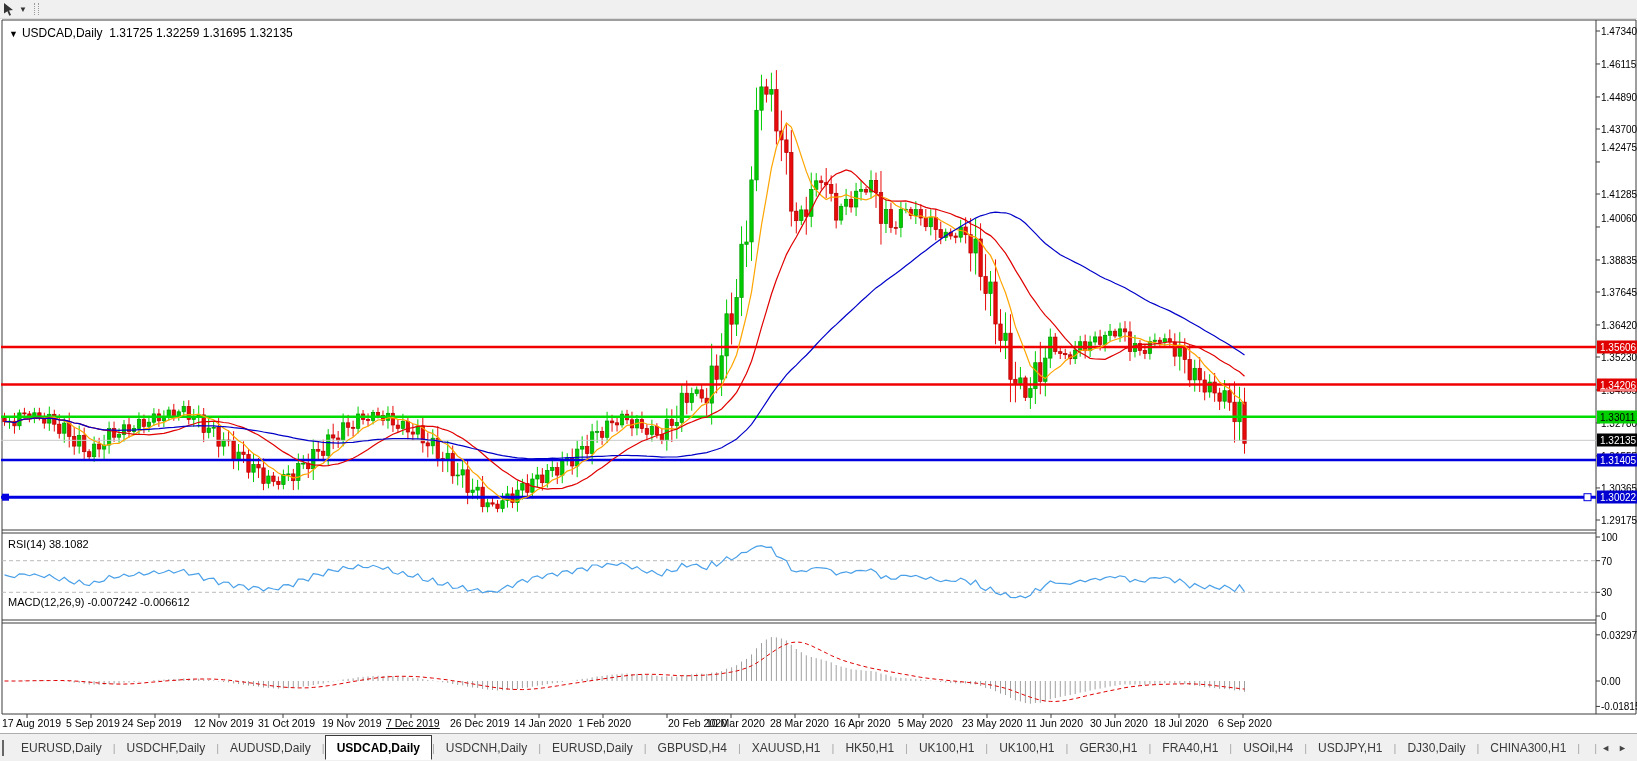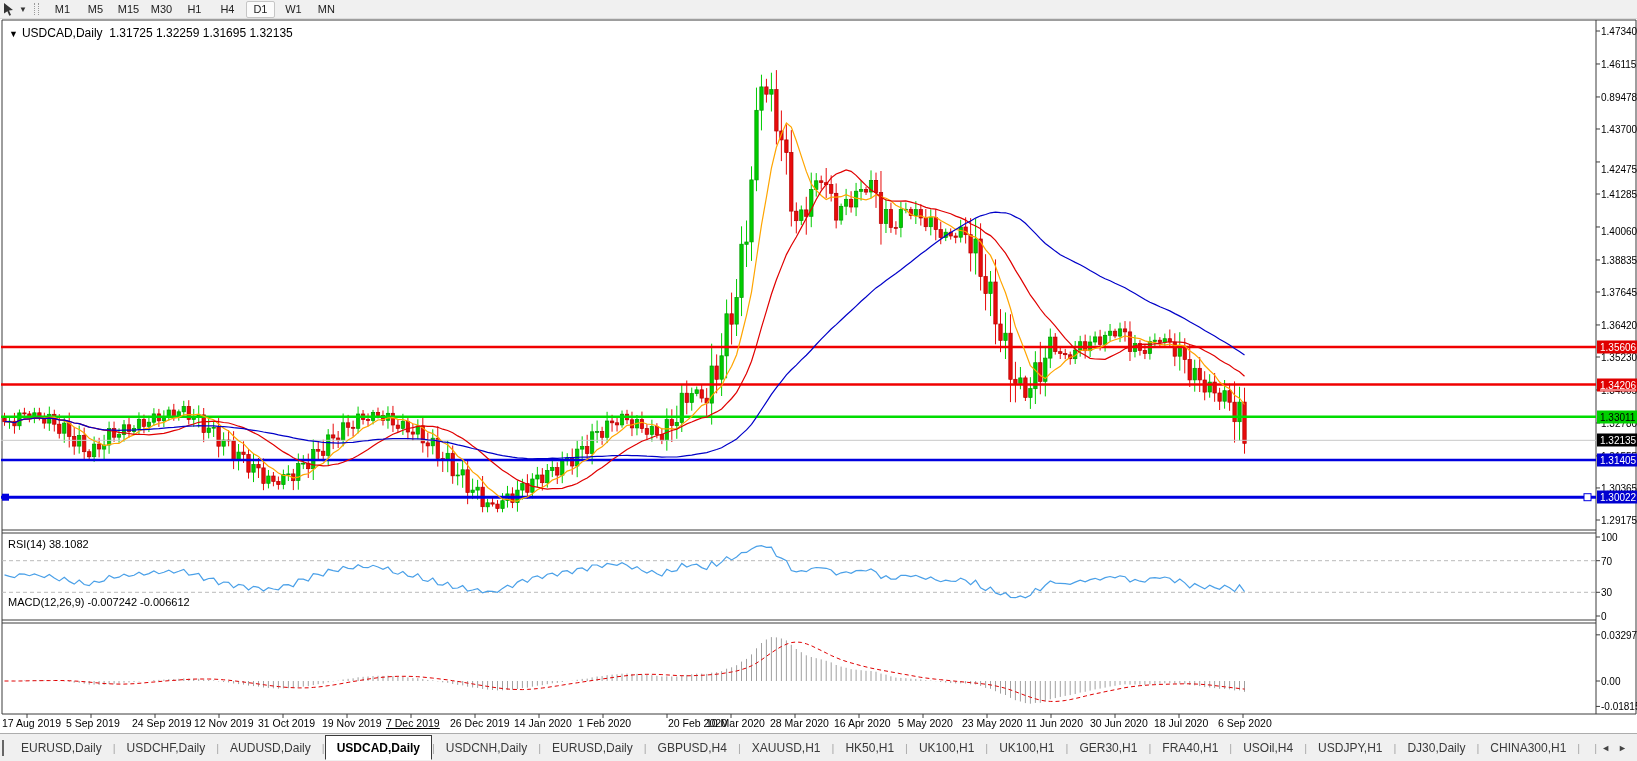--- a/index.html
+++ b/index.html
@@ -43,31 +43,20 @@
 <div id="root">
 
   <div class="toolbar">
     <span class="tool-icon">
       <svg width="16" height="14" viewBox="0 0 16 14">
           <path d="M2 1 L11 8 L7 8.4 L9 13 L7.3 13.7 L5.4 9.2 L2 11.5 Z" fill="#333"></path>
         </svg>
     </span>
     <span class="dd-glyph">▼</span>
     <span class="grip"></span>
-    <div id="tfButtons">
-        <span class="tf-btn">M1</span>
-        <span class="tf-btn">M5</span>
-        <span class="tf-btn">M15</span>
-        <span class="tf-btn">M30</span>
-        <span class="tf-btn">H1</span>
-        <span class="tf-btn">H4</span>
-        <span class="tf-btn active">D1</span>
-        <span class="tf-btn">W1</span>
-        <span class="tf-btn">MN</span>
-      </div>
   </div>
 
   <svg id="plot" width="1637" height="761">
       <line x1="2" y1="20" x2="1636" y2="20" stroke="#3c3c3c" stroke-width="1"></line>
       <line x1="2" y1="20" x2="2" y2="714" stroke="#3c3c3c" stroke-width="1"></line>
       <line x1="1636" y1="20" x2="1636" y2="714" stroke="#3c3c3c" stroke-width="1"></line>
       <line x1="1596" y1="20" x2="1596" y2="714" stroke="#3c3c3c" stroke-width="1"></line>
       <line x1="2" y1="530" x2="1596" y2="530" stroke="#3c3c3c" stroke-width="1"></line>
       <line x1="2" y1="533" x2="1596" y2="533" stroke="#3c3c3c" stroke-width="1"></line>
       <line x1="2" y1="620" x2="1596" y2="620" stroke="#3c3c3c" stroke-width="1"></line>
@@ -639,25 +628,25 @@
   <div class="chart-title">
     <span class="tri">▼</span><span>USDCAD,Daily</span>&nbsp;&nbsp;<span>1.31725 1.32259 1.31695 1.32135</span>
   </div>
 
   <div class="panel-label" style="top:538px">RSI(14) 38.1082</div>
   <div class="panel-label" style="top:596px">MACD(12,26,9) -0.007242 -0.006612</div>
 
   <div id="axisLabels">
       <div class="axis-label" style="top: 31px;">1.47340</div>
       <div class="axis-label" style="top: 63.977px;">1.46115</div>
-      <div class="axis-label" style="top: 96.954px;">0.89478</div>
+      <div class="axis-label" style="top: 96.954px;">1.44890</div>
       <div class="axis-label" style="top: 128.989px;">1.43700</div>
-      <div class="axis-label" style="top: 169px;">1.42475</div>
+      <div class="axis-label" style="top: 147px;">1.42475</div>
       <div class="axis-label" style="top: 194.001px;">1.41285</div>
-      <div class="axis-label" style="top: 231px;">1.40060</div>
+      <div class="axis-label" style="top: 218px;">1.40060</div>
       <div class="axis-label" style="top: 259.955px;">1.38835</div>
       <div class="axis-label" style="top: 291.989px;">1.37645</div>
       <div class="axis-label" style="top: 324.966px;">1.36420</div>
       <div class="axis-label" style="top: 357.001px;">1.35230</div>
       <div class="axis-label" style="top: 389.978px;">1.34005</div>
       <div class="axis-label" style="top: 422.955px;">1.32780</div>
       <div class="axis-label" style="top: 455.932px;">1.31555</div>
       <div class="axis-label" style="top: 487.967px;">1.30365</div>
       <div class="axis-label" style="top: 520.002px;">1.29175</div>
       <div class="axis-label" style="top: 537px;">100</div>
@@ -672,21 +661,21 @@
       <div class="tag" style="top: 346.879px; background: rgb(224, 0, 0); color: rgb(255, 255, 255);">1.35606</div>
       <div class="tag" style="top: 384.567px; background: rgb(224, 0, 0); color: rgb(255, 255, 255); text-decoration: underline;">1.34206</div>
       <div class="tag" style="top: 416.737px; background: rgb(0, 208, 0); color: rgb(0, 0, 0);">1.33011</div>
       <div class="tag" style="top: 440.319px; background: rgb(0, 0, 0); color: rgb(255, 255, 255);">1.32135</div>
       <div class="tag" style="top: 459.97px; background: rgb(0, 0, 208); color: rgb(255, 255, 255);">1.31405</div>
       <div class="tag" style="top: 497.201px; background: rgb(0, 0, 208); color: rgb(255, 255, 255);">1.30022</div>
     </div>
   <div id="dates">
       <div class="date-label" style="left: 2px;">17 Aug 2019</div>
       <div class="date-label" style="left: 66px;">5 Sep 2019</div>
-      <div class="date-label" style="left: 132px;">24 Sep 2019</div>
+      <div class="date-label" style="left: 122px;">24 Sep 2019</div>
       <div class="date-label" style="left: 194px;">12 Nov 2019</div>
       <div class="date-label" style="left: 258px;">31 Oct 2019</div>
       <div class="date-label" style="left: 322px;">19 Nov 2019</div>
       <div class="date-label" style="left: 386px; text-decoration: underline;">7 Dec 2019</div>
       <div class="date-label" style="left: 450px;">26 Dec 2019</div>
       <div class="date-label" style="left: 514px;">14 Jan 2020</div>
       <div class="date-label" style="left: 578px;">1 Feb 2020</div>
       <div class="date-label" style="left: 668px;">20 Feb 2020</div>
       <div class="date-label" style="left: 706px;">10 Mar 2020</div>
       <div class="date-label" style="left: 770px;">28 Mar 2020</div>

